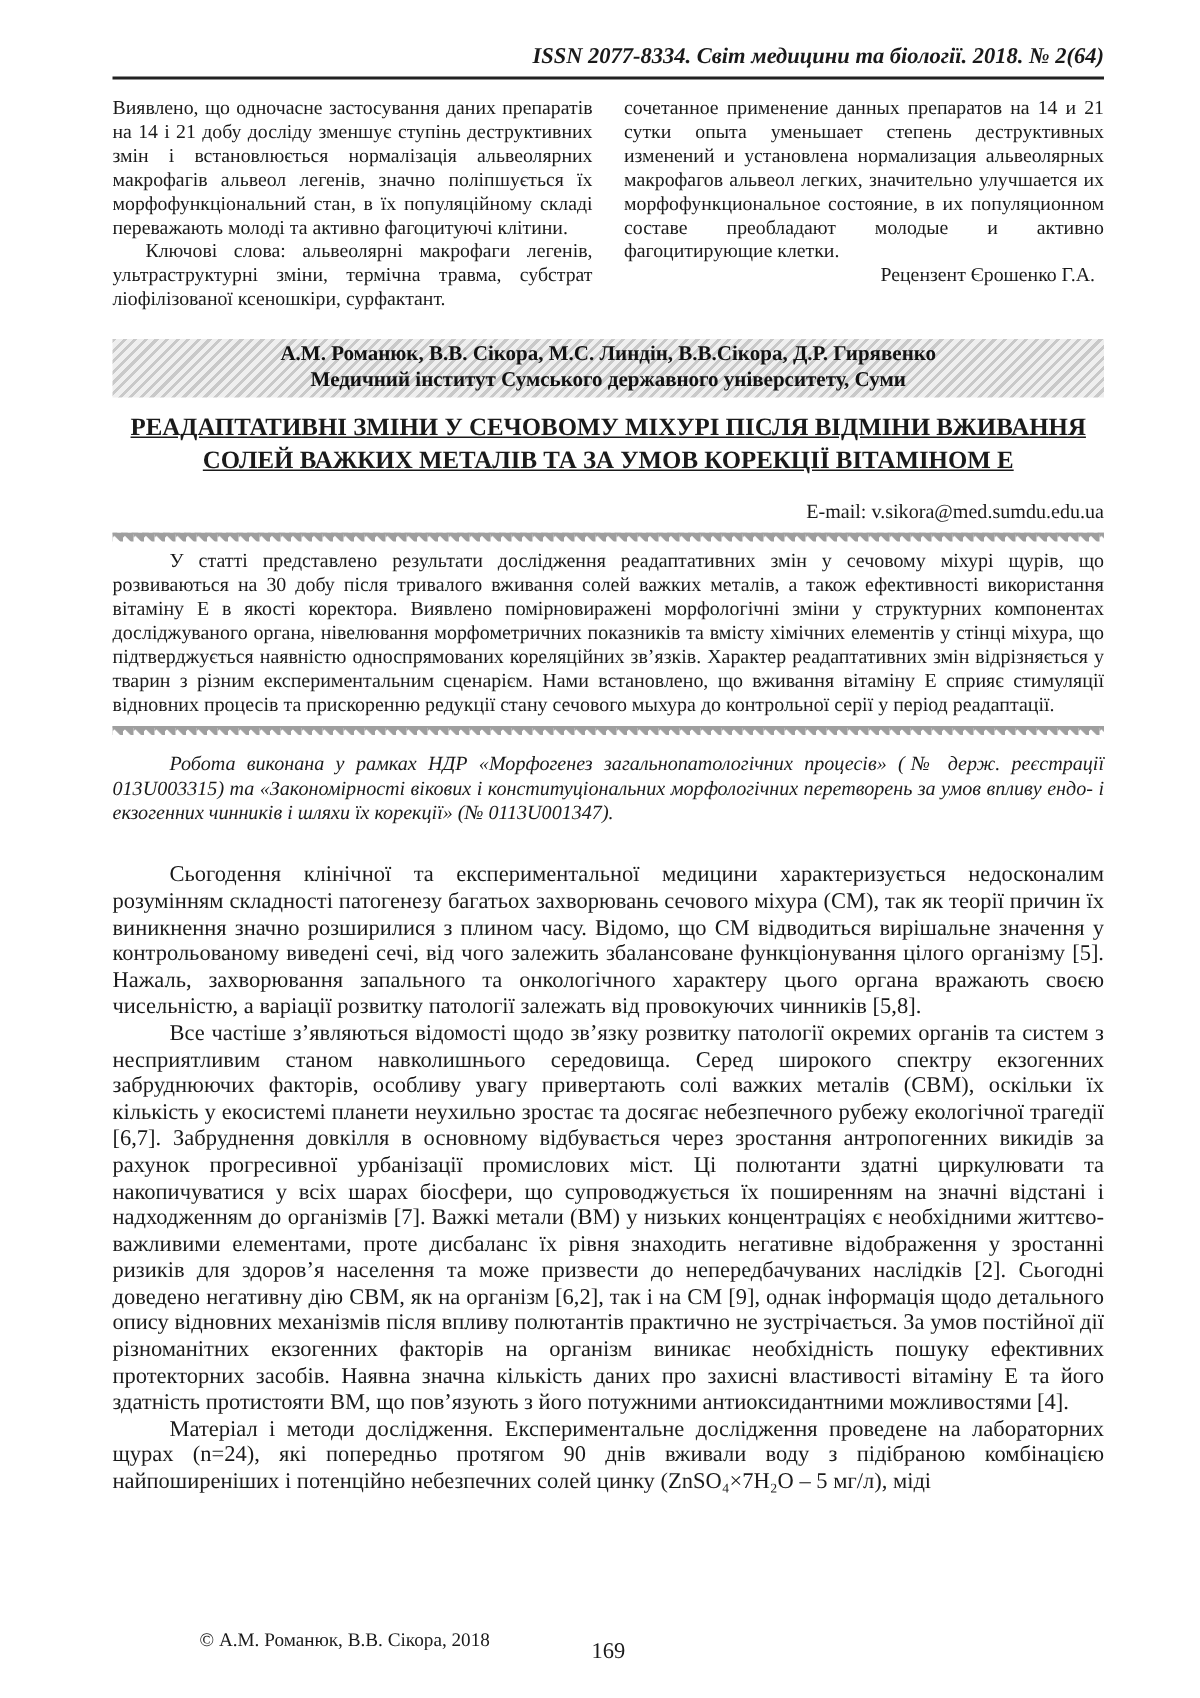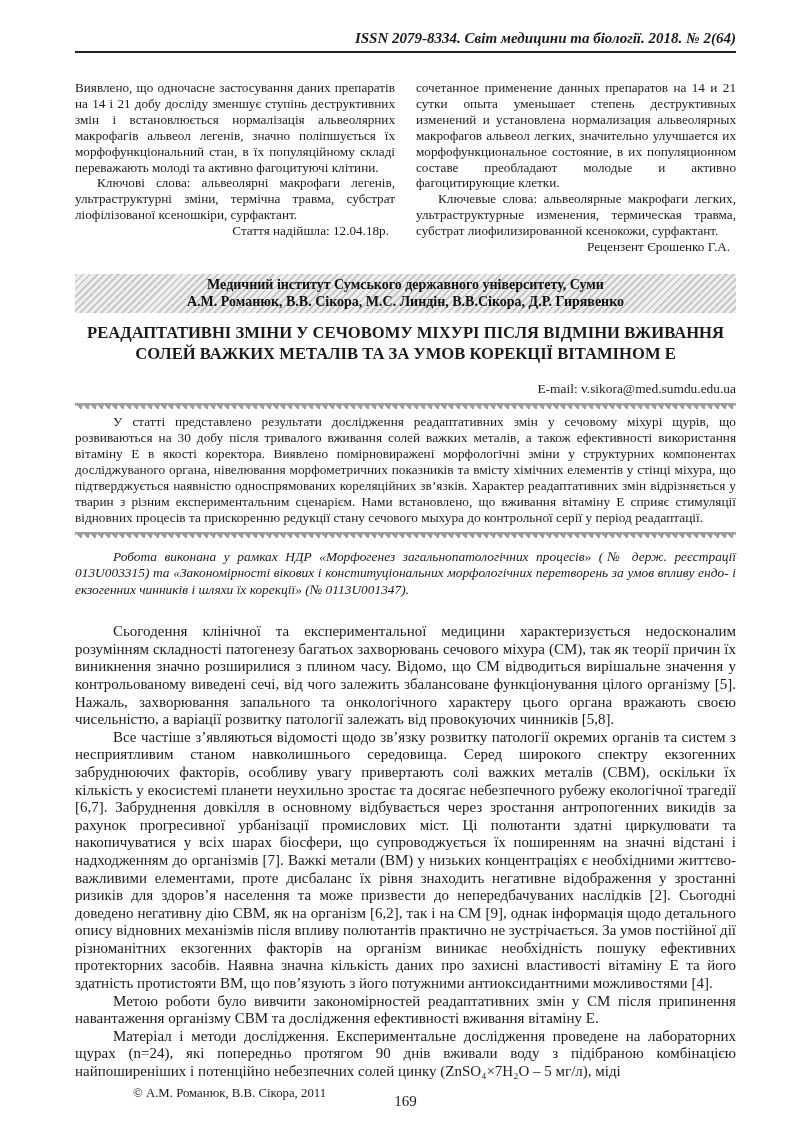--- a/index.html
+++ b/index.html
@@ -9,35 +9,35 @@
     width: 800px; height: 1132px;
     padding: 30px 64px 14px 75px;
     font-family: "Liberation Serif", "DejaVu Serif", serif;
     color: #1a1a1a;
     display: flex; flex-direction: column;
     overflow: hidden;
   }
   
   .journal-header { text-align: right; font-size: 15px; font-weight: bold; font-style: italic; padding-bottom: 4px; border-bottom: 2.5px solid #222; }
   
-  .resume-cols { display: flex; gap: 21px; margin-top: 27px; }
+  .resume-cols { display: flex; gap: 21px; margin-top: 11px; }
   .resume-col { flex: 1 1 0; font-size: 13.2px; line-height: 15.9px; text-align: justify; }
   .resume-col p.kw { text-indent: 22px; }
   .align-right { text-align: right; padding-right: 6px; }
   
   .doi-block { margin-top: 10px; font-size: 15px; font-weight: bold; line-height: 19.5px; }
   
   .authors-banner {
     margin-top: 9px;
     background: repeating-linear-gradient(135deg, #c9c9c9 0 2px, #efefef 2px 5px);
     text-align: center; font-weight: bold; font-size: 14px; line-height: 17px;
     padding: 2px 8px 3px 8px; color: #111;
   }
   
-  .article-title { margin-top: 9px; text-align: center; font-weight: bold; font-size: 16.6px; line-height: 21.5px; }
+  .article-title { margin-top: 9px; text-align: center; font-weight: bold; font-size: 16.6px; line-height: 21.5px; text-decoration: underline; }
   .email-line { margin-top: 16px; text-align: right; font-size: 13.4px; }
   
   .zigzag {
     height: 6px; margin-top: 6px;
     background:
       linear-gradient(135deg, #9f9f9f 2.6px, transparent 2.6px) 0 0 / 7px 7px repeat-x,
       linear-gradient(45deg, transparent 4.4px, #9f9f9f 4.4px) 0 0 / 7px 7px repeat-x;
   }
   
   .abstract { margin-top: 5px; font-size: 13.3px; line-height: 16px; text-align: justify; }
@@ -52,63 +52,60 @@
   .copyright-line { position: absolute; left: 58px; top: 2px; }
   .page-number { position: absolute; left: 50%; top: 9px; transform: translateX(-50%); font-size: 15px; text-align: right; }
   b.lead { font-weight: normal; }
 </style>
 </head>
 <body>
 
 <div class="page">
 
   <div class="journal-header">
-    <span>ISSN 2079-8334. Світ медицини та біології. 2018. № 2(64)</span>
+    <span>ISSN 2077-8334. Світ медицини та біології. 2018. № 2(64)</span>
   </div>
 
   <div class="resume-cols">
     <div class="resume-col">
       <p>Виявлено, що одночасне застосування даних препаратів на 14 і 21 добу досліду зменшує ступінь деструктивних змін і встановлюється нормалізація альвеолярних макрофагів альвеол легенів, значно поліпшується їх морфофункціональний стан, в їх популяційному складі переважають молоді та активно фагоцитуючі клітини.</p>
       <p class="kw"><b class="lead">Ключові слова:</b><span> альвеолярні макрофаги легенів, ультраструктурні зміни, термічна травма, субстрат ліофілізованої ксеношкіри, сурфактант.</span></p>
-      <p class="align-right">Стаття надійшла: 12.04.18р.</p>
     </div>
     <div class="resume-col">
       <p>сочетанное применение данных препаратов на 14 и 21 сутки опыта уменьшает степень деструктивных изменений и установлена нормализация альвеолярных макрофагов альвеол легких, значительно улучшается их морфофункциональное состояние, в их популяционном составе преобладают молодые и активно фагоцитирующие клетки.</p>
-      <p class="kw"><b class="lead">Ключевые слова:</b><span> альвеолярные макрофаги легких, ультраструктурные изменения, термическая травма, субстрат лиофилизированной ксенокожи, сурфактант.</span></p>
       <p class="align-right">Рецензент Єрошенко Г.А.</p>
     </div>
   </div>
 
   <div class="doi-block">
   </div>
 
   <div class="authors-banner">
+    <div>А.М. Романюк, В.В. Сікора, М.С. Линдін, В.В.Сікора, Д.Р. Гирявенко</div>
     <div>Медичний інститут Сумського державного університету, Суми</div>
-    <div>А.М. Романюк, В.В. Сікора, М.С. Линдін, В.В.Сікора, Д.Р. Гирявенко</div>
   </div>
 
   <div class="article-title">РЕАДАПТАТИВНІ ЗМІНИ У СЕЧОВОМУ МІХУРІ ПІСЛЯ ВІДМІНИ ВЖИВАННЯ СОЛЕЙ ВАЖКИХ МЕТАЛІВ ТА ЗА УМОВ КОРЕКЦІЇ ВІТАМІНОМ Е</div>
 
   <div class="email-line">E-mail: v.sikora@med.sumdu.edu.ua</div>
 
   <div class="zigzag"></div>
 
   <div class="abstract">
     <p>У статті представлено результати дослідження реадаптативних змін у сечовому міхурі щурів, що розвиваються на 30 добу після тривалого вживання солей важких металів, а також ефективності використання вітаміну Е в якості коректора. Виявлено помірновиражені морфологічні зміни у структурних компонентах досліджуваного органа, нівелювання морфометричних показників та вмісту хімічних елементів у стінці міхура, що підтверджується наявністю односпрямованих кореляційних зв’язків. Характер реадаптативних змін відрізняється у тварин з різним експериментальним сценарієм. Нами встановлено, що вживання вітаміну Е сприяє стимуляції відновних процесів та прискоренню редукції стану сечового мыхура до контрольної серії у період реадаптації.</p>
   </div>
 
   <div class="zigzag"></div>
 
   <div class="funding-note">Робота виконана у рамках НДР «Морфогенез загальнопатологічних процесів» (№ держ. реєстрації 013U003315) та «Закономірності вікових і конституціональних морфологічних перетворень за умов впливу ендо- і екзогенних чинників і шляхи їх корекції» (№ 0113U001347).</div>
 
   <div class="main-text">
     <p><b class="lead"></b><span>Сьогодення клінічної та експериментальної медицини характеризується недосконалим розумінням складності патогенезу багатьох захворювань сечового міхура (СМ), так як теорії причин їх виникнення значно розширилися з плином часу. Відомо, що СМ відводиться вирішальне значення у контрольованому виведені сечі, від чого залежить збалансоване функціонування цілого організму [5]. Нажаль, захворювання запального та онкологічного характеру цього органа вражають своєю чисельністю, а варіації розвитку патології залежать від провокуючих чинників [5,8].</span></p>
     <p><b class="lead"></b><span>Все частіше з’являються відомості щодо зв’язку розвитку патології окремих органів та систем з несприятливим станом навколишнього середовища. Серед широкого спектру екзогенних забруднюючих факторів, особливу увагу привертають солі важких металів (СВМ), оскільки їх кількість у екосистемі планети неухильно зростає та досягає небезпечного рубежу екологічної трагедії [6,7]. Забруднення довкілля в основному відбувається через зростання антропогенних викидів за рахунок прогресивної урбанізації промислових міст. Ці полютанти здатні циркулювати та накопичуватися у всіх шарах біосфери, що супроводжується їх поширенням на значні відстані і надходженням до організмів [7]. Важкі метали (ВМ) у низьких концентраціях є необхідними життєво-важливими елементами, проте дисбаланс їх рівня знаходить негативне відображення у зростанні ризиків для здоров’я населення та може призвести до непередбачуваних наслідків [2]. Сьогодні доведено негативну дію СВМ, як на організм [6,2], так і на СМ [9], однак інформація щодо детального опису відновних механізмів після впливу полютантів практично не зустрічається. За умов постійної дії різноманітних екзогенних факторів на організм виникає необхідність пошуку ефективних протекторних засобів. Наявна значна кількість даних про захисні властивості вітаміну Е та його здатність протистояти ВМ, що пов’язують з його потужними антиоксидантними можливостями [4].</span></p>
-    <p><b class="lead">Метою</b><span> роботи було вивчити закономірностей реадаптативних змін у СМ після припинення навантаження організму СВМ та дослідження ефективності вживання вітаміну Е.</span></p>
     <p><b class="lead">Матеріал і методи дослідження.</b><span> Експериментальне дослідження проведене на лабораторних щурах (n=24), які попередньо протягом 90 днів вживали воду з підібраною комбінацією найпоширеніших і потенційно небезпечних солей цинку (ZnSO₄×7H₂O – 5 мг/л), міді</span></p>
   </div>
 
   <div class="page-footer">
-    <span class="copyright-line">©  А.М. Романюк, В.В. Сікора, 2011</span>
+    <span class="copyright-line">©  А.М. Романюк, В.В. Сікора, 2018</span>
     <span class="page-number">169</span>
   </div>
 
 </div>
 
 </body></html>

